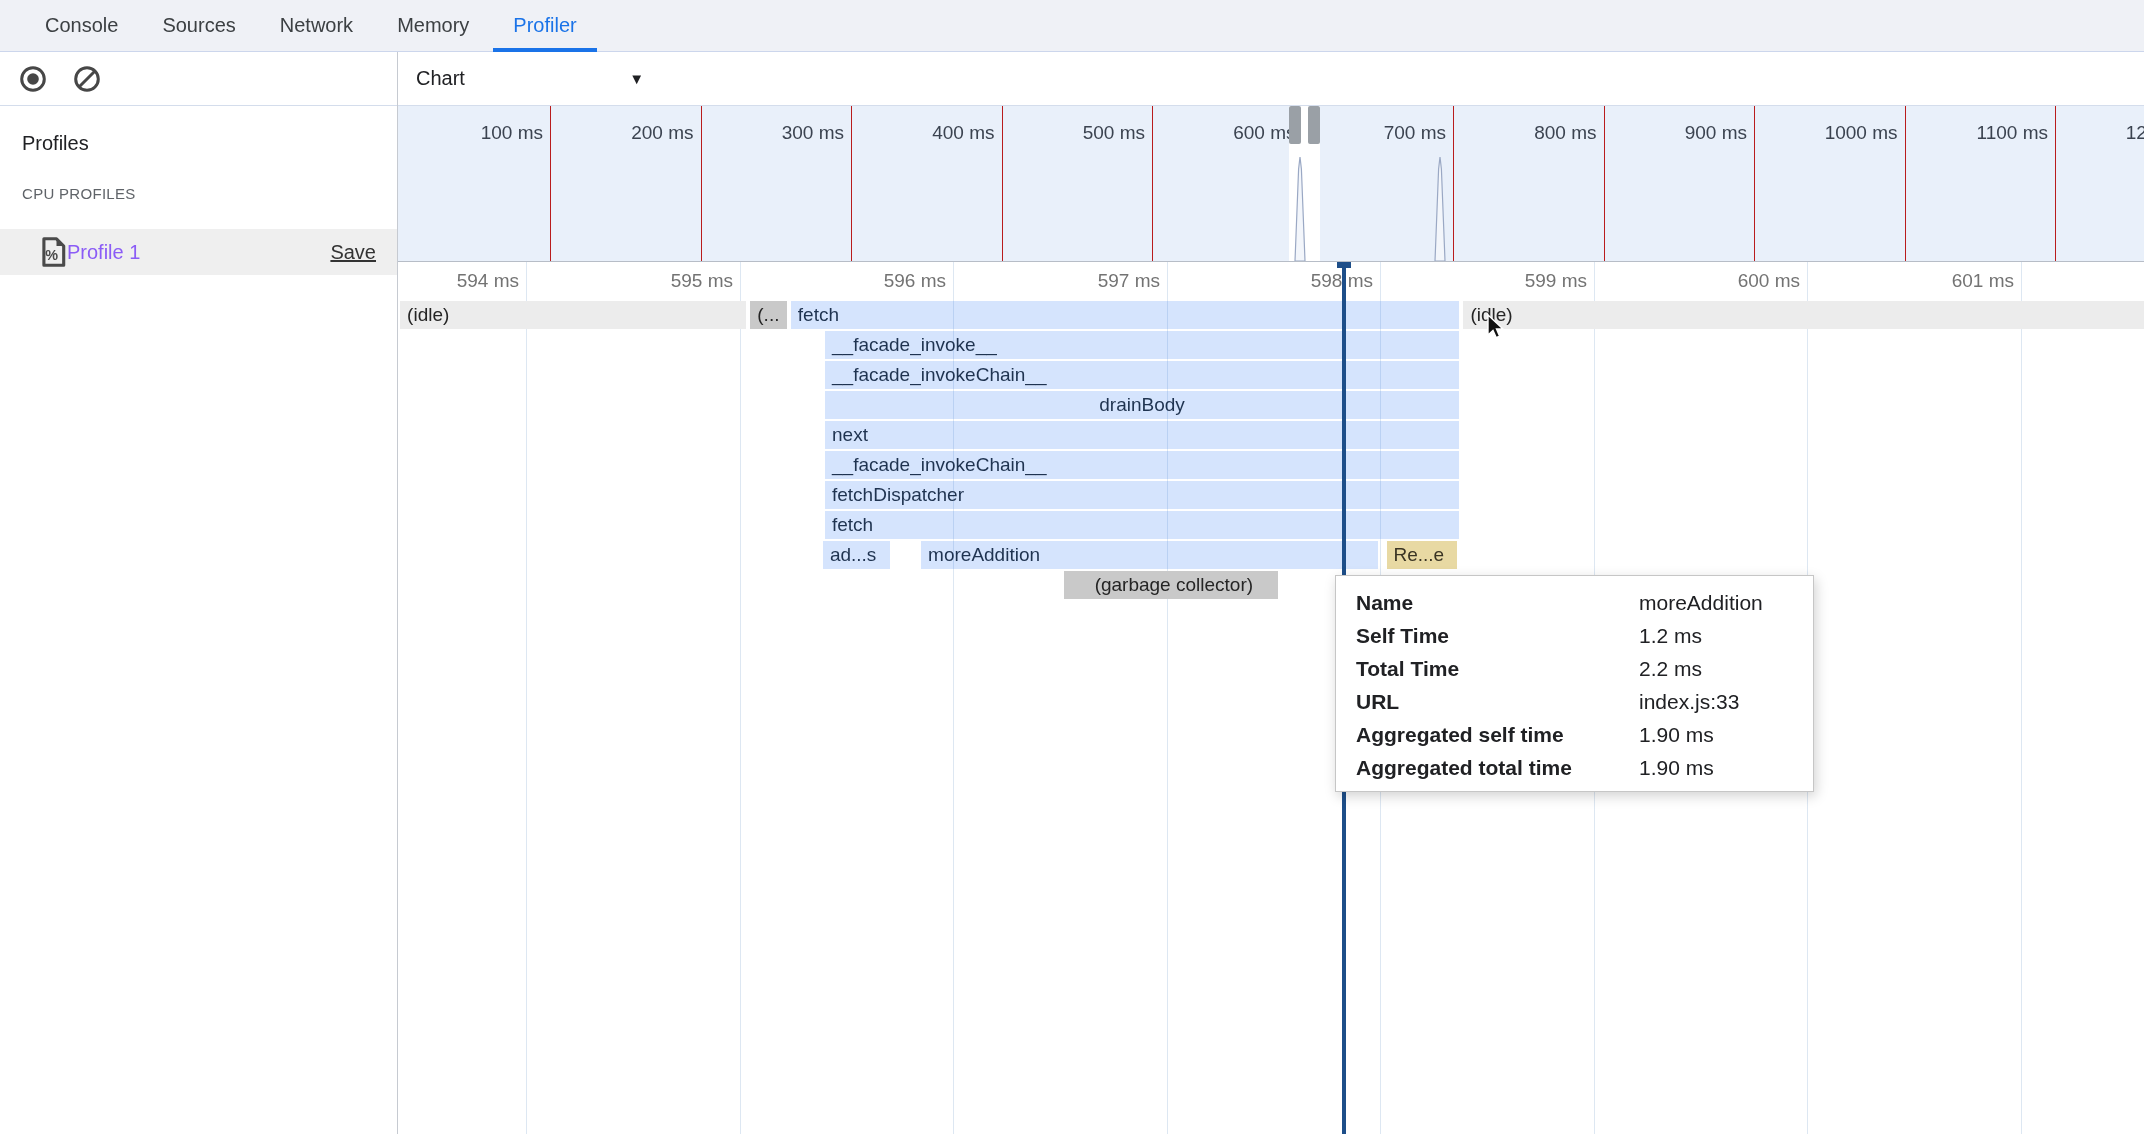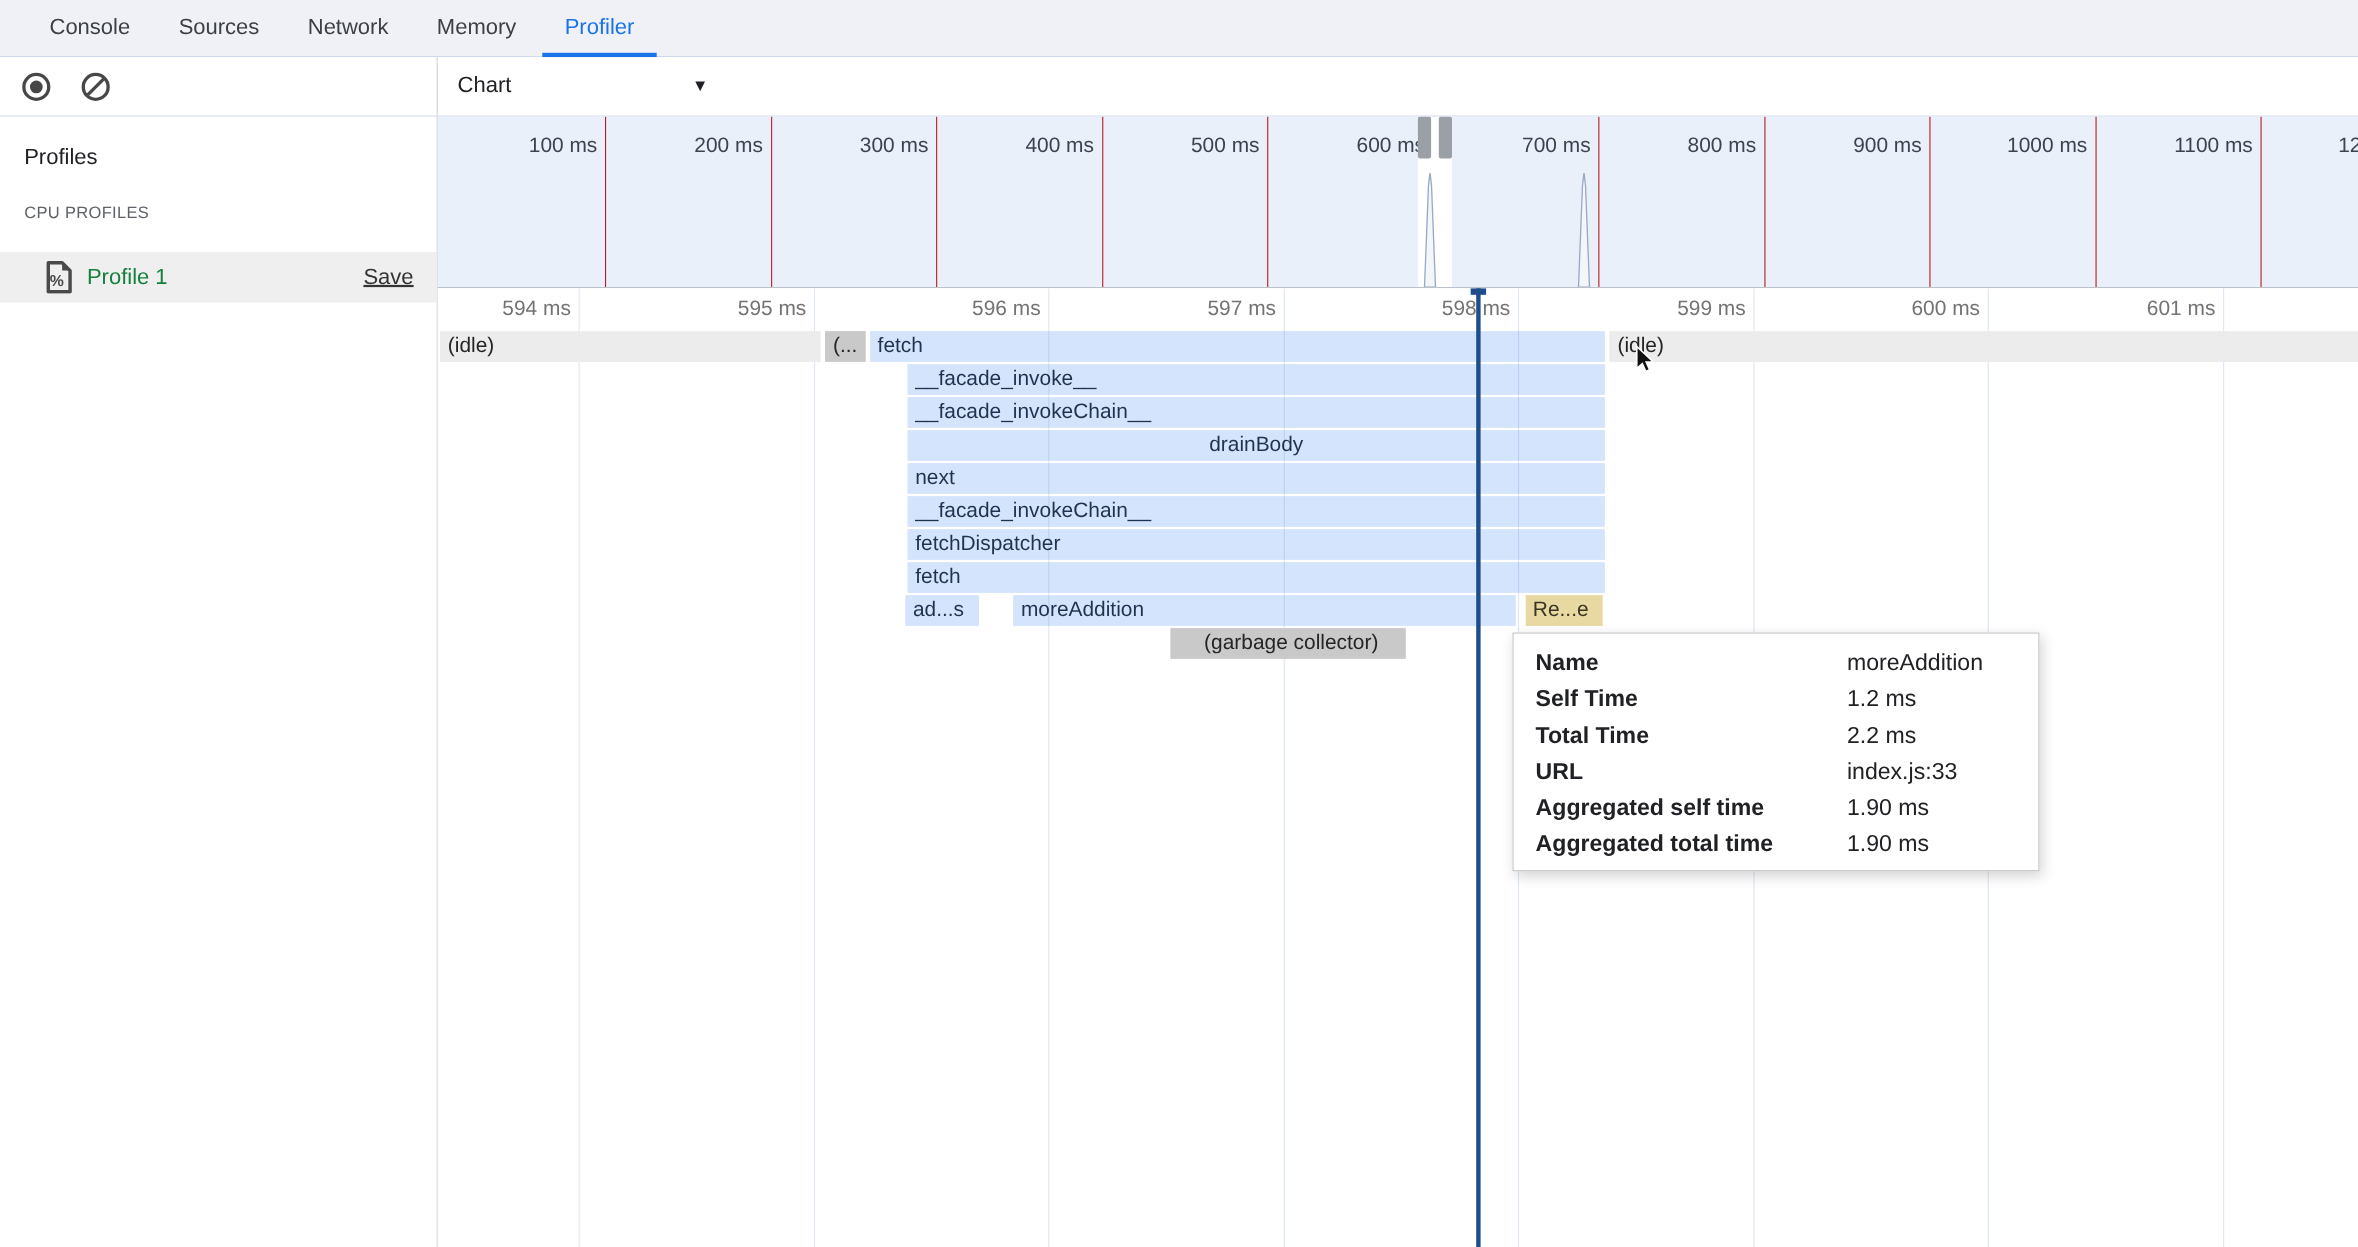--- a/index.html
+++ b/index.html
@@ -26,21 +26,21 @@
   .content{position:absolute;top:52px;left:0;right:0;bottom:0;display:flex;}
   .sidebar{width:398px;flex:none;border-right:1px solid #c6cad1;box-sizing:border-box;background:#fff;position:relative;}
   .side-toolbar{height:54px;border-bottom:1px solid #d4ddec;display:flex;align-items:center;padding-left:17px;gap:22px;box-sizing:border-box;}
   .icon-btn{width:32px;height:32px;display:flex;align-items:center;justify-content:center;cursor:pointer;}
   .side-heading{margin:26px 0 0 22px;font-size:20px;color:#202124;}
   .side-section{margin:30px 0 0 22px;font-size:15px;color:#5f6368;letter-spacing:.3px;}
   .profile-row{
     margin-top:27px;height:46px;background:#efefef;display:flex;align-items:center;
     padding:0 21px 0 40px;box-sizing:border-box;cursor:default;
   }
-  .profile-name{font-size:20px;color:#15803d;margin-left:12px;}
+  .profile-name{font-size:20px;color:#8b5cf6;}
   .profile-save{margin-left:auto;font-size:20px;color:#333;text-decoration:underline;cursor:pointer;}
   
   .main{flex:1;position:relative;background:#fff;}
   .main-toolbar{height:54px;border-bottom:1px solid #d4ddec;display:flex;align-items:center;box-sizing:border-box;}
   .view-select{
     width:228px;margin-left:18px;display:flex;justify-content:space-between;align-items:center;
     font-size:20px;color:#202124;cursor:pointer;
   }
   .view-select .arrow{font-size:15px;color:#202124;}
   
@@ -215,21 +215,21 @@
             <div class="bar function" title="ad...s" style="left: 424.9px; width: 67px;">ad...s</div>
             <div class="bar function" title="moreAddition" style="left: 523.1px; width: 456.9px;">moreAddition</div>
             <div class="bar hot" title="Re...e" style="left: 988.5px; width: 70.5px;">Re...e</div>
           </div>
           <div class="frow">
             <div class="bar gc" title="(garbage collector)" style="left: 666.1px; width: 213.5px;">(garbage collector)</div>
           </div>
         </div>
         <div class="marker" style="left: 944px;"></div>
         <div class="marker-tick" style="left: 939px;"></div>
-        <div class="tooltip" style="left: 977px; top: 313px; width: 479px; height: 217px;">
+        <div class="tooltip" style="left: 937px; top: 313px; width: 479px; height: 217px;">
           <div class="tip-row">
             <div class="tip-label">Name</div>
             <div class="tip-value">moreAddition</div>
           </div>
           <div class="tip-row">
             <div class="tip-label">Self Time</div>
             <div class="tip-value">1.2 ms</div>
           </div>
           <div class="tip-row">
             <div class="tip-label">Total Time</div>

